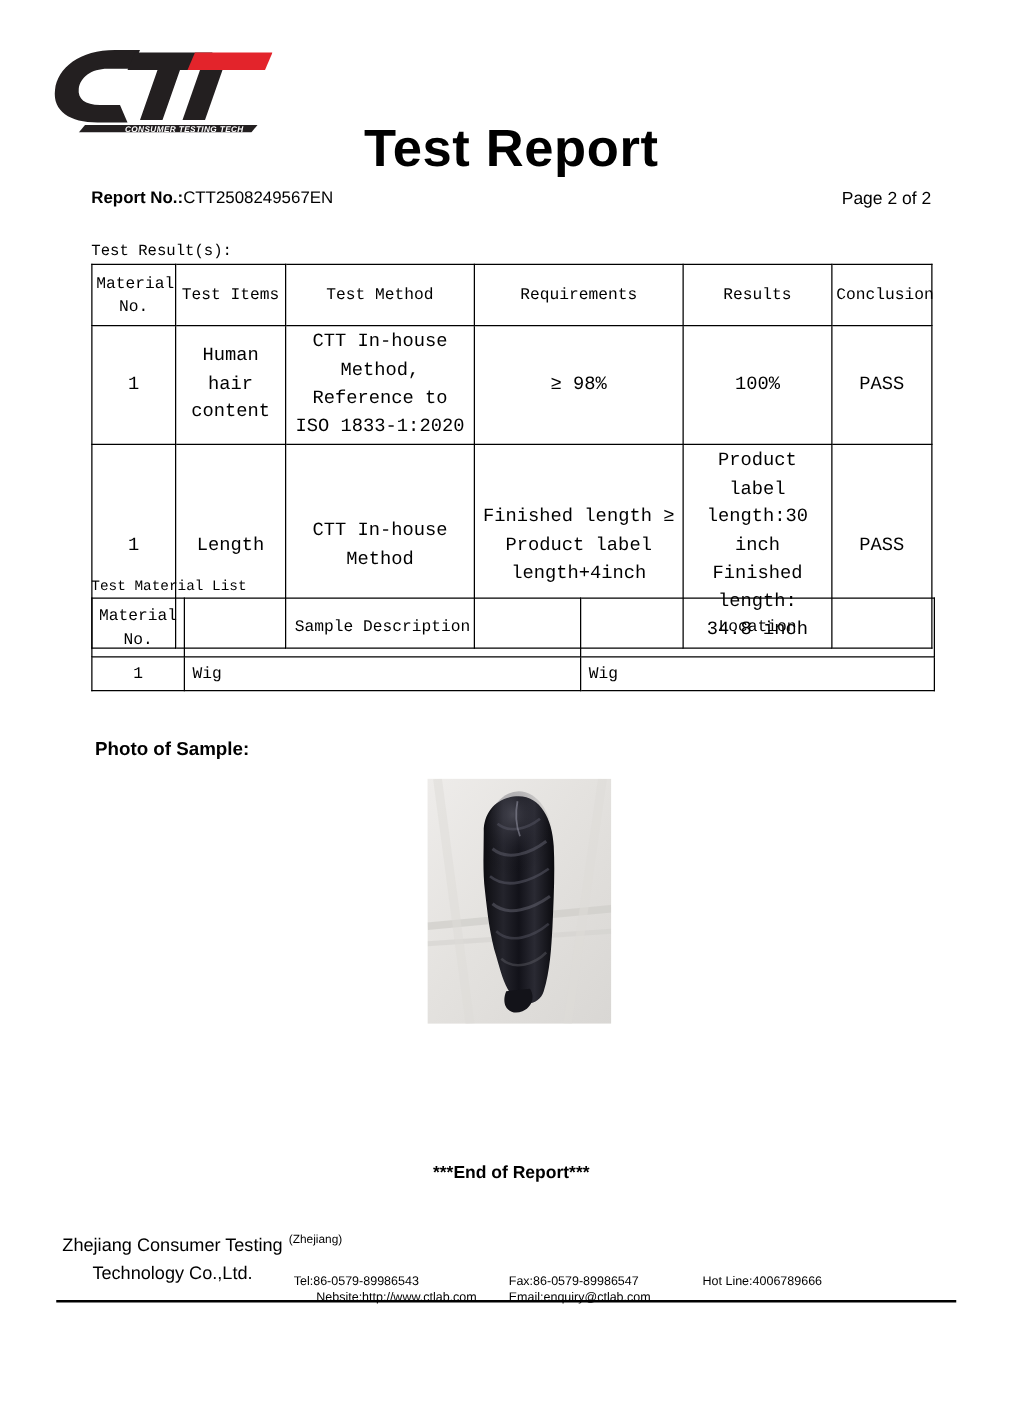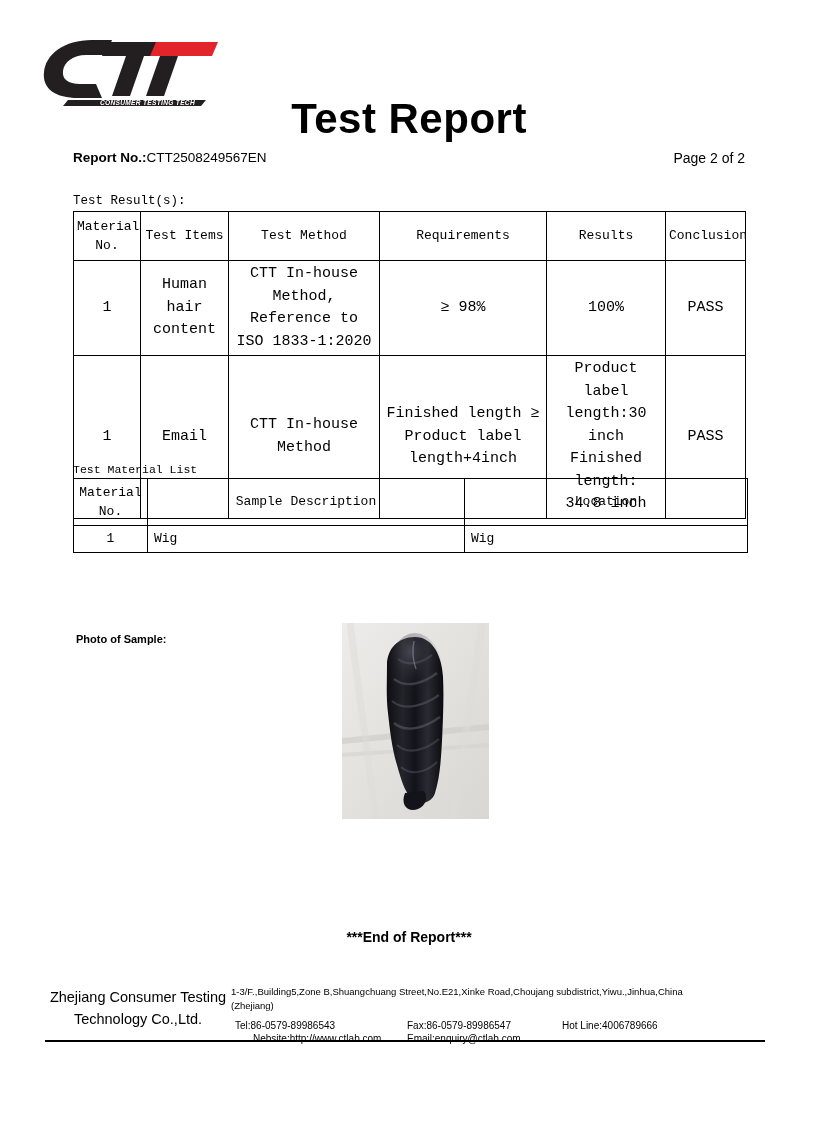--- a/index.html
+++ b/index.html
@@ -75,23 +75,22 @@
   }
   #caption-test-results { left: 73px; top: 194px; }
   #caption-material-list { left: 73px; top: 463px; font-size: 11.5px; }
 
   #caption-photo {
     position: absolute;
     left: 76px;
     top: 591px;
     font-family: "Liberation Sans", sans-serif;
     font-weight: bold;
-    font-size: 11px;
+    font-size: 15px;
     white-space: nowrap;
-    margin-top: 42px;
   }
 
   
   table.doc-table {
     position: absolute;
     border-collapse: collapse;
     font-family: "Liberation Mono", monospace;
     table-layout: fixed;
   }
   table.doc-table td, table.doc-table th {
@@ -278,21 +277,21 @@
           <span>Reference to</span>
           <span>ISO  1833-1:2020</span>
         </div>
       </td>
       <td>≥ 98%</td>
       <td>100%</td>
       <td>PASS</td>
     </tr>
     <tr class="data-row">
       <td>1</td>
-      <td>Email</td>
+      <td>Length</td>
       <td>CTT In-house Method</td>
       <td>
         <div class="cell-lines">
           <span>Finished length ≥</span>
           <span>Product label</span>
           <span>length+4inch</span>
         </div>
       </td>
       <td>
         <div class="cell-lines">
@@ -387,21 +386,20 @@
 
 <div id="end-of-report">***End of Report***</div>
 
 <div id="footer">
   <div id="footer-company">
     <span class="line1">Zhejiang Consumer Testing</span>
     <span class="line2">Technology  Co.,Ltd.</span>
   </div>
 
   <div id="footer-address">
-    <span>1-3/F.,Building5,Zone B,Shuangchuang Street,No.E21,Xinke Road,Choujang subdistrict,Yiwu.,Jinhua,China</span>
     <span>(Zhejiang)</span>
   </div>
 
   <div id="footer-contacts">
     <div class="contact-row">
       <span class="c-tel">Tel:86-0579-89986543</span>
       <span class="c-fax">Fax:86-0579-89986547</span>
       <span class="c-hot">Hot  Line:4006789666</span>
     </div>
     <div class="contact-row">

